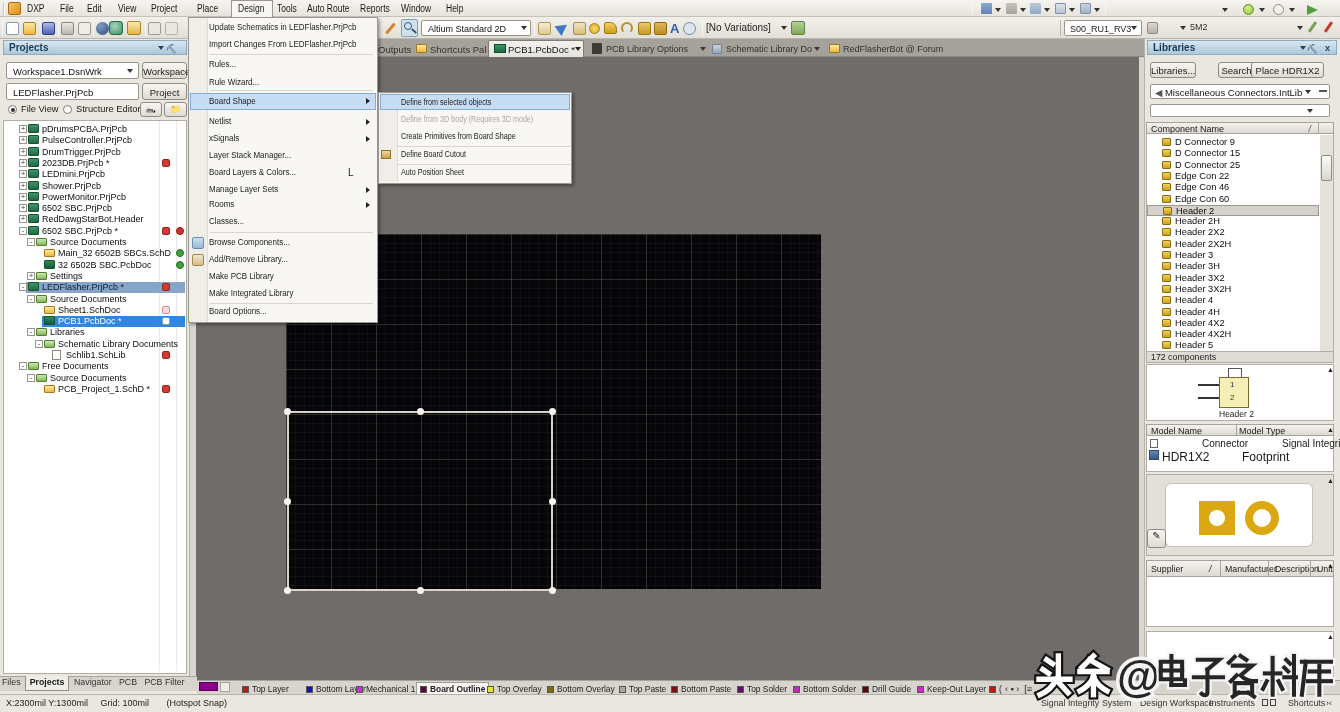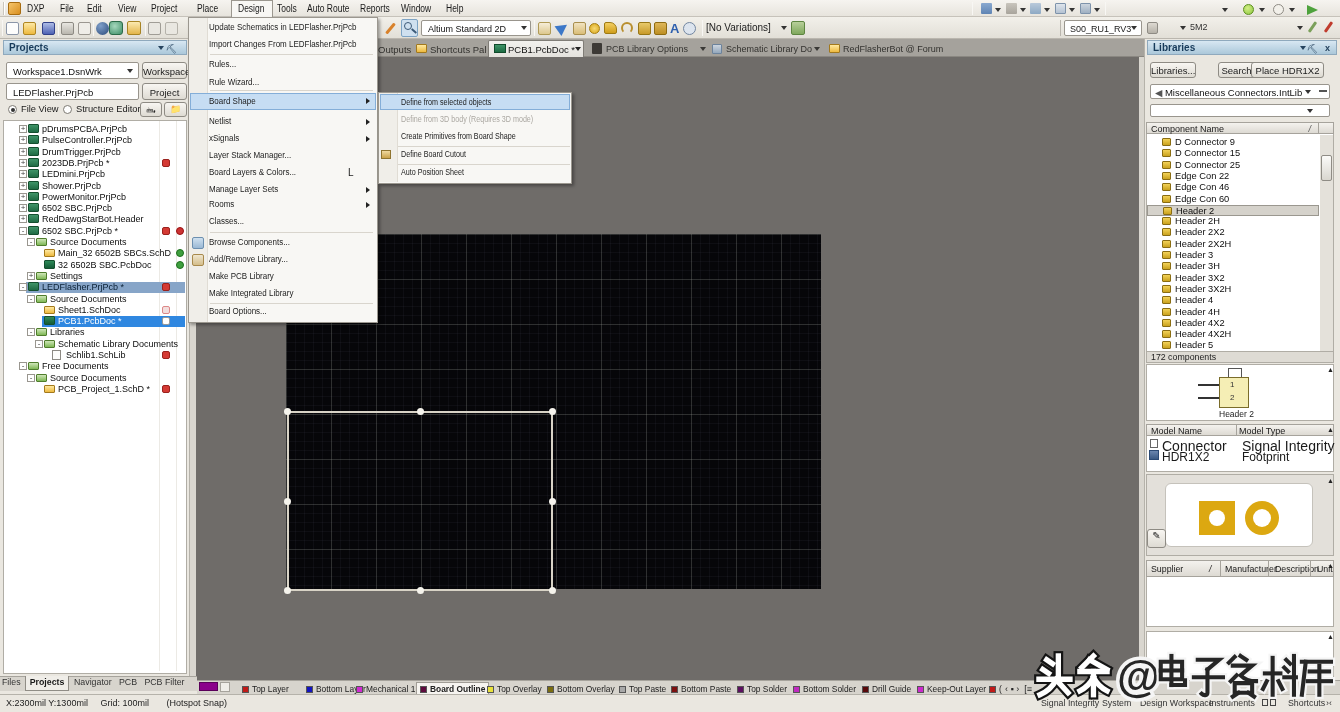--- a/index.html
+++ b/index.html
@@ -365,21 +365,21 @@
 <div class="ab" style="left:1198px;top:397px;width:21px;height:1.5px;background:#333;"></div>
 <div class="ab" style="left:1228px;top:368px;width:14px;height:9px;border:1px solid #555;border-bottom:none;"></div>
 <div class="ab" style="left:1230px;top:380px;font-size:8px;color:#333;">1</div>
 <div class="ab" style="left:1230px;top:393px;font-size:8px;color:#333;">2</div>
 <div class="ab" style="left:1219px;top:409px;font-size:8.5px;color:#222;">Header 2</div>
 
 <div class="ab" style="left:1146px;top:424px;width:188px;height:12px;background:linear-gradient(#f4f2ee,#dddad3);border:1px solid #a6a39c;font-size:9px;padding:1px 0 0 4px;">Model Name<span style="position:absolute;left:92px;">Model Type</span></div>
 <div class="ab" style="left:1236px;top:424px;width:1px;height:12px;background:#a6a39c;"></div>
 <div class="ab" style="left:1146px;top:436px;width:188px;height:36px;background:#fff;border:1px solid #b0ada5;border-top:none;"></div>
 <div class="ab" style="left:1150px;top:439px;width:8px;height:9px;background:#fff;border:1px solid #666;"></div>
-<div class="ab" style="left:1162px;top:438px;font-size:14px;">Connector<span style="position:absolute;left:80px;width:100px;">Signal Integrity</span></div>
+<div class="ab" style="left:1202px;top:438px;font-size:10px;">Connector<span style="position:absolute;left:80px;width:100px;">Signal Integrity</span></div>
 <div class="ab" style="left:1149px;top:450px;width:10px;height:10px;background:linear-gradient(#6a86ae,#3a5a84);border:1px solid #2b4a74;"></div>
 <div class="ab" style="left:1162px;top:450px;font-size:12px;">HDR1X2<span style="position:absolute;left:80px;width:100px;">Footprint</span></div>
 
 <div class="ab" style="left:1146px;top:474px;width:188px;height:82px;background:#e3e0da;border:1px solid #b0ada5;"></div>
 <div class="ab" style="left:1165px;top:483px;width:148px;height:64px;background:#fff;border:1px solid #c5c2bb;border-radius:6px;"></div>
 <div class="ab" style="left:1199px;top:501px;width:36px;height:34px;background:#dca811;"></div>
 <div class="ab" style="left:1209px;top:510px;width:16px;height:16px;border-radius:50%;background:#fff;"></div>
 <div class="ab" style="left:1245px;top:501px;width:34px;height:34px;border-radius:50%;background:#dca811;"></div>
 <div class="ab" style="left:1253px;top:509px;width:18px;height:18px;border-radius:50%;background:#fff;"></div>
 <div class="btn" style="left:1147px;top:529px;width:19px;height:19px;"><span style="font-size:10px;">✎</span></div>

